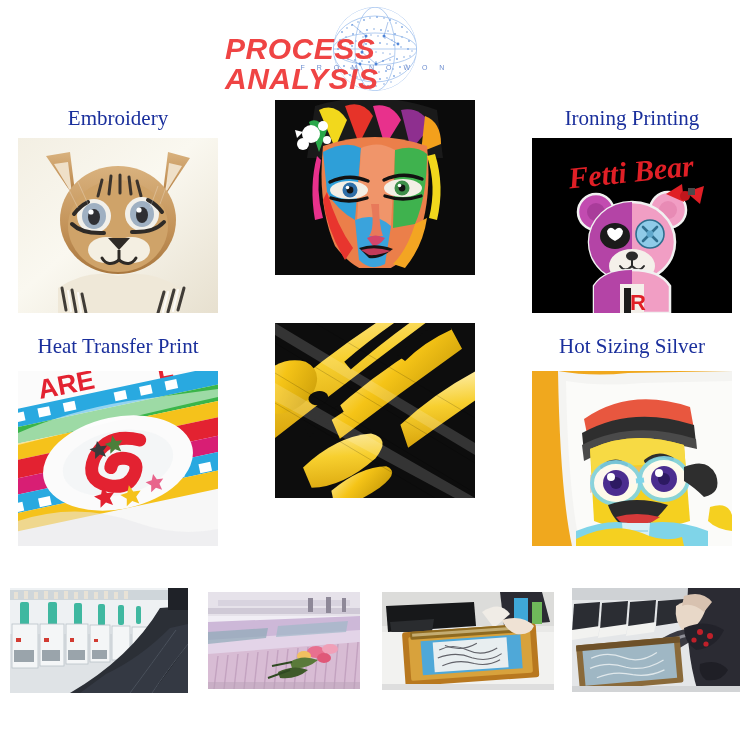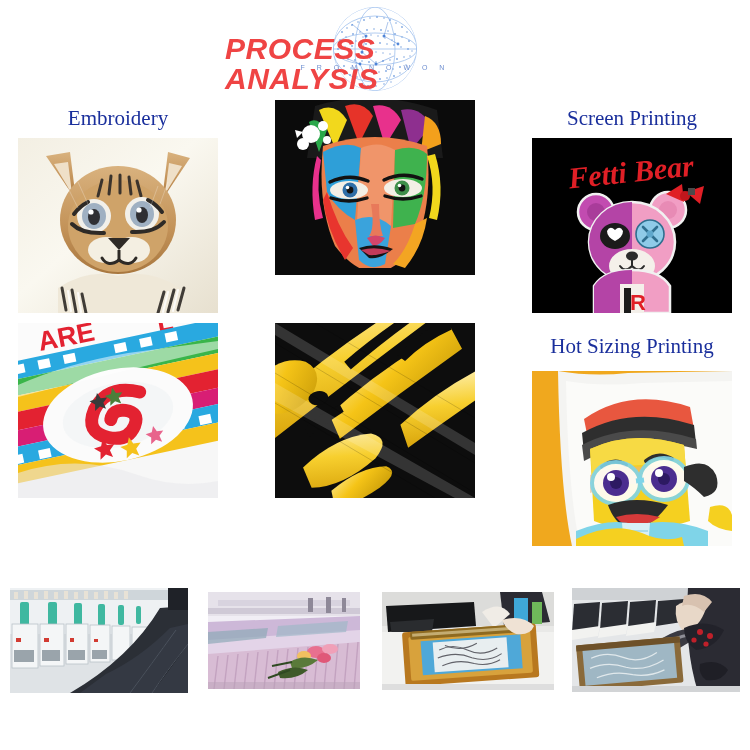--- a/index.html
+++ b/index.html
@@ -351,21 +351,21 @@
             <path d="M92 138 Q100 133 110 138 Q104 146 98 146 Z" fill="#d4456b"></path>
             <path d="M84 148 Q100 142 118 149 Q104 160 94 158 Z" fill="#141414"></path>
             <path d="M86 150 Q100 146 116 151 Q102 156 94 155 Z" fill="#c13a5a"></path>
 
             <rect y="168" width="200" height="7" fill="#0b0b0b"></rect>
           </svg>
         </div>
       </div>
 
       <div class="cell">
-        <div class="cell-title single">Screen Printing</div>
+        <div class="cell-title single">Ironing Printing</div>
         <div class="thumb">
           <svg viewBox="0 0 200 175" aria-hidden="true">
             <rect width="200" height="175" fill="#000000"></rect>
             <text x="100" y="44" text-anchor="middle" font-family="Liberation Serif, serif" font-style="italic" font-weight="bold" font-size="30" fill="#e01f26" transform="rotate(-6 100 44)">Fetti Bear</text>
 
             <circle cx="64" cy="74" r="18" fill="#c24bb0" stroke="#f1f1f1" stroke-width="2.5"></circle>
             <circle cx="136" cy="72" r="18" fill="#f19ec4" stroke="#f1f1f1" stroke-width="2.5"></circle>
             <circle cx="64" cy="74" r="9" fill="#a93c9a"></circle>
             <circle cx="136" cy="72" r="9" fill="#e88bb5"></circle>
 
@@ -405,20 +405,21 @@
         </div>
       </div>
 
     </div>
 
     <div class="row2-gap"></div>
 
     <div class="row">
 
       <div class="cell">
+        <div class="cell-title">Heat Transfer Print</div>
         <div class="thumb">
           <svg viewBox="0 0 200 175" aria-hidden="true">
             <defs>
               <clipPath id="htclip">
                   <rect width="200" height="175"></rect>
                 </clipPath>
             </defs>
             <g clip-path="url(#htclip)">
               <rect width="200" height="175" fill="#f7f7f7"></rect>
 
@@ -527,21 +528,21 @@
                   <path d="M0 50 L200 170"></path>
                 <path d="M0 80 L160 175"></path>
                   <path d="M40 0 L200 95"></path>
               </g>
             </g>
           </svg>
         </div>
       </div>
 
       <div class="cell">
-        <div class="cell-title">Hot Sizing Printing</div>
+        <div class="cell-title">Hot Sizing Silver</div>
         <div class="thumb">
           <svg viewBox="0 0 200 175" aria-hidden="true">
             <rect width="200" height="175" fill="#f0a81e"></rect>
             <path d="M26 0 Q60 6 96 2 L200 0 L200 175 L40 175 Q28 120 26 0 Z" fill="#f4f4f2"></path>
             <path d="M34 10 Q70 16 110 12 L200 10 L200 175 L48 175 Q36 120 34 10 Z" fill="#fbfbf9"></path>
 
             <path d="M52 48 Q98 16 158 36 L162 58 Q104 40 56 68 Z" fill="#e8573f"></path>
             <path d="M50 62 Q100 34 162 54 L164 72 Q104 54 52 82 Z" fill="#2e2e2e"></path>
             <path d="M50 74 Q100 48 164 68 L165 78 Q104 62 52 90 Z" fill="#4a4a4a"></path>
 

